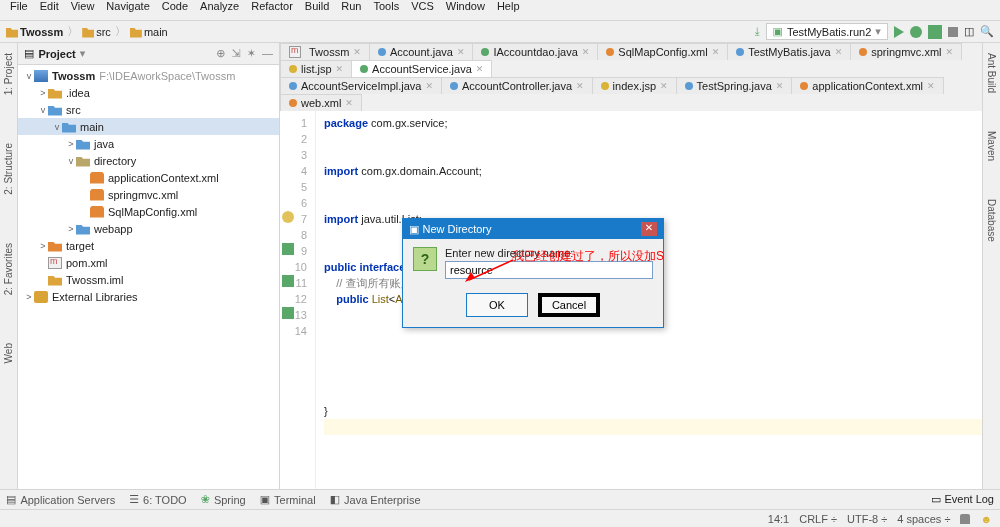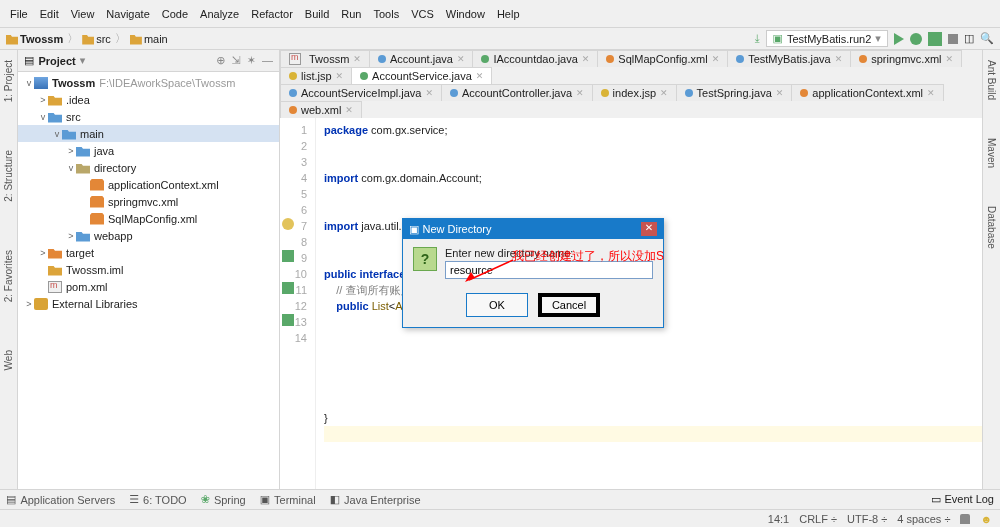--- a/index.html
+++ b/index.html
@@ -1,17 +1,17 @@
 <!DOCTYPE html>
 <html><head>
 <meta charset="utf-8">
 <style>
 *{box-sizing:border-box;margin:0;padding:0;font-family:"Segoe UI",Arial,sans-serif;font-size:11px;}
 body{width:1000px;height:527px;background:#fff;overflow:hidden;position:relative;color:#212121;}
-.menubar{height:28px;display:flex;align-items:center;padding:0 4px;background:#f0f0f0;border-bottom:1px solid #d5d5d5;}
+.menubar{height:21px;display:flex;align-items:flex-start;padding:0 4px;background:#f0f0f0;border-bottom:1px solid #d5d5d5;}
 .menubar span{padding:0 6px;cursor:default;}
 .breadcrumb-row{height:22px;display:flex;align-items:center;justify-content:space-between;background:#f0f0f0;border-bottom:1px solid #d5d5d5;padding:0 6px;}
 .breadcrumb{display:flex;align-items:center;gap:2px;}
 .breadcrumb .sep{color:#999;padding:0 2px;}
 .fi{display:inline-block;width:12px;height:12px;vertical-align:middle;}
 .fi-folder{background:#dca43a;clip-path:polygon(0 20%,40% 20%,50% 35%,100% 35%,100% 100%,0 100%);}
 .toolbar-right{display:flex;align-items:center;gap:6px;}
 .run-cfg{display:flex;align-items:center;gap:4px;border:1px solid #ccc;padding:1px 6px;background:#fff;}
 .tbtn{width:14px;height:14px;display:inline-block;}
 .tri-green{border-left:10px solid #59a869;border-top:6px solid transparent;border-bottom:6px solid transparent;width:0;height:0;}
@@ -200,27 +200,27 @@
             <span class="ico ico-folder-b"></span>
             <span>webapp</span>
           </div>
           <div class="tree-row" style="padding-left: 20px;">
             <span class="tw">&gt;</span>
             <span class="ico ico-folder-o"></span>
             <span>target</span>
           </div>
           <div class="tree-row" style="padding-left: 20px;">
             <span class="tw"></span>
+            <span class="ico ico-m"></span>
+            <span>pom.xml</span>
+          </div>
+          <div class="tree-row" style="padding-left: 20px;">
+            <span class="tw"></span>
             <span class="ico ico-folder"></span>
             <span>Twossm.iml</span>
-          </div>
-          <div class="tree-row" style="padding-left: 20px;">
-            <span class="tw"></span>
-            <span class="ico ico-m"></span>
-            <span>pom.xml</span>
           </div>
         </div>
       <div class="tree-row" style="padding-left:6px;">
           <span class="tw">&gt;</span>
           <span class="ico ico-lib"></span>
           <span>External Libraries</span>
         </div>
     </div>
   </div>
 

